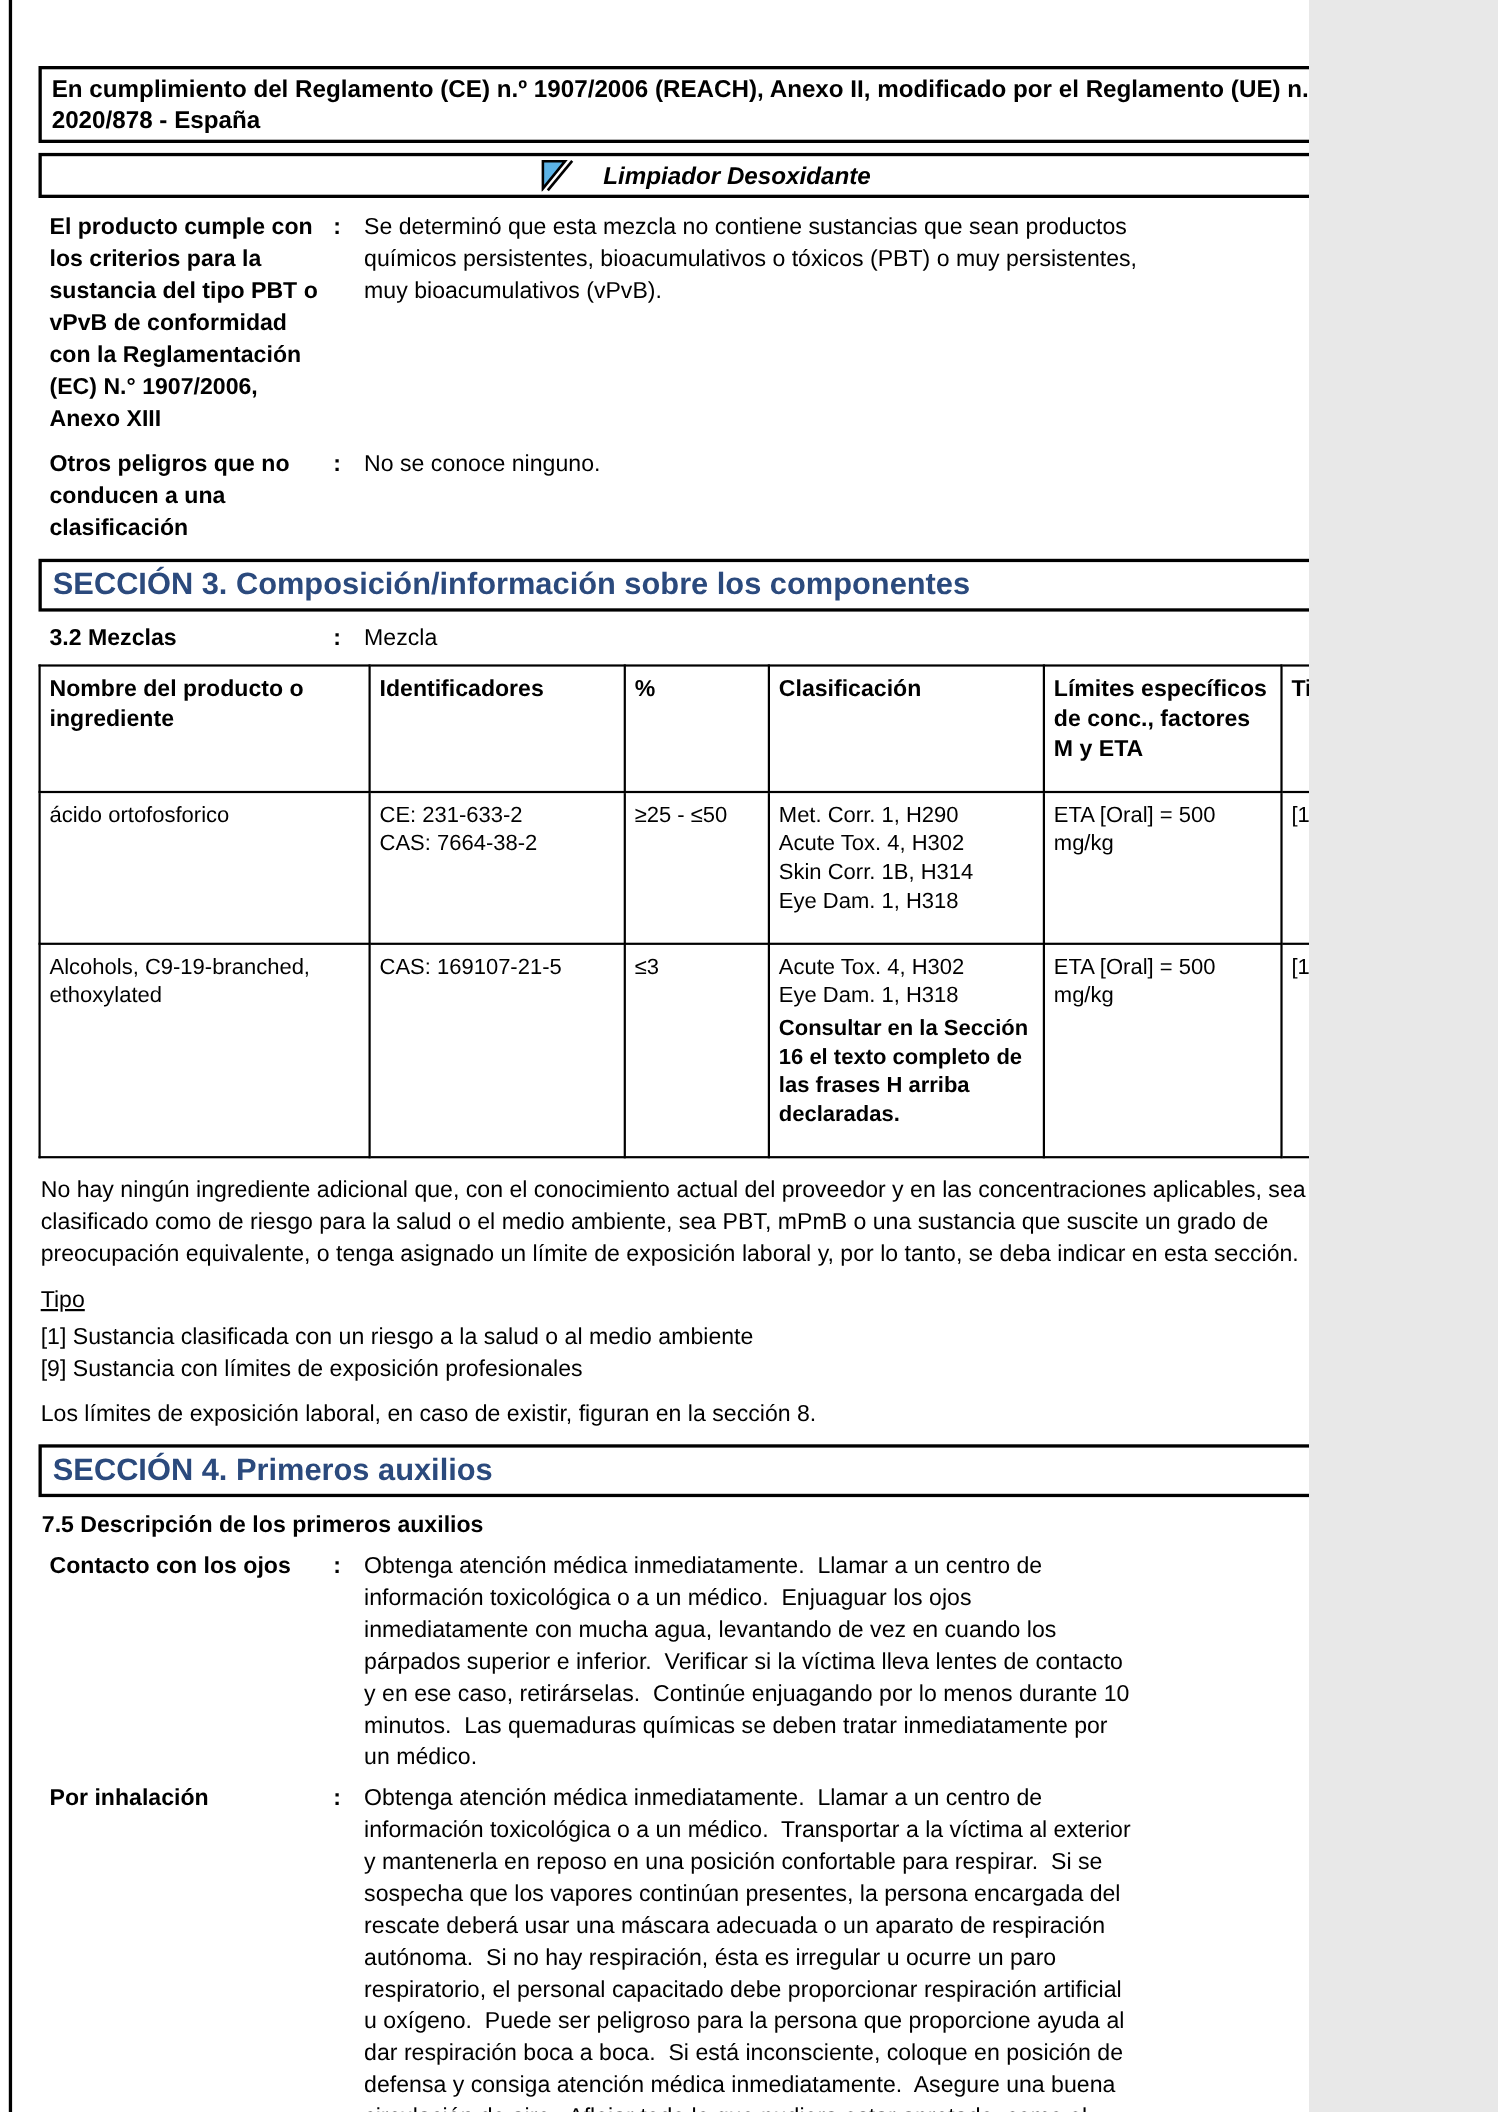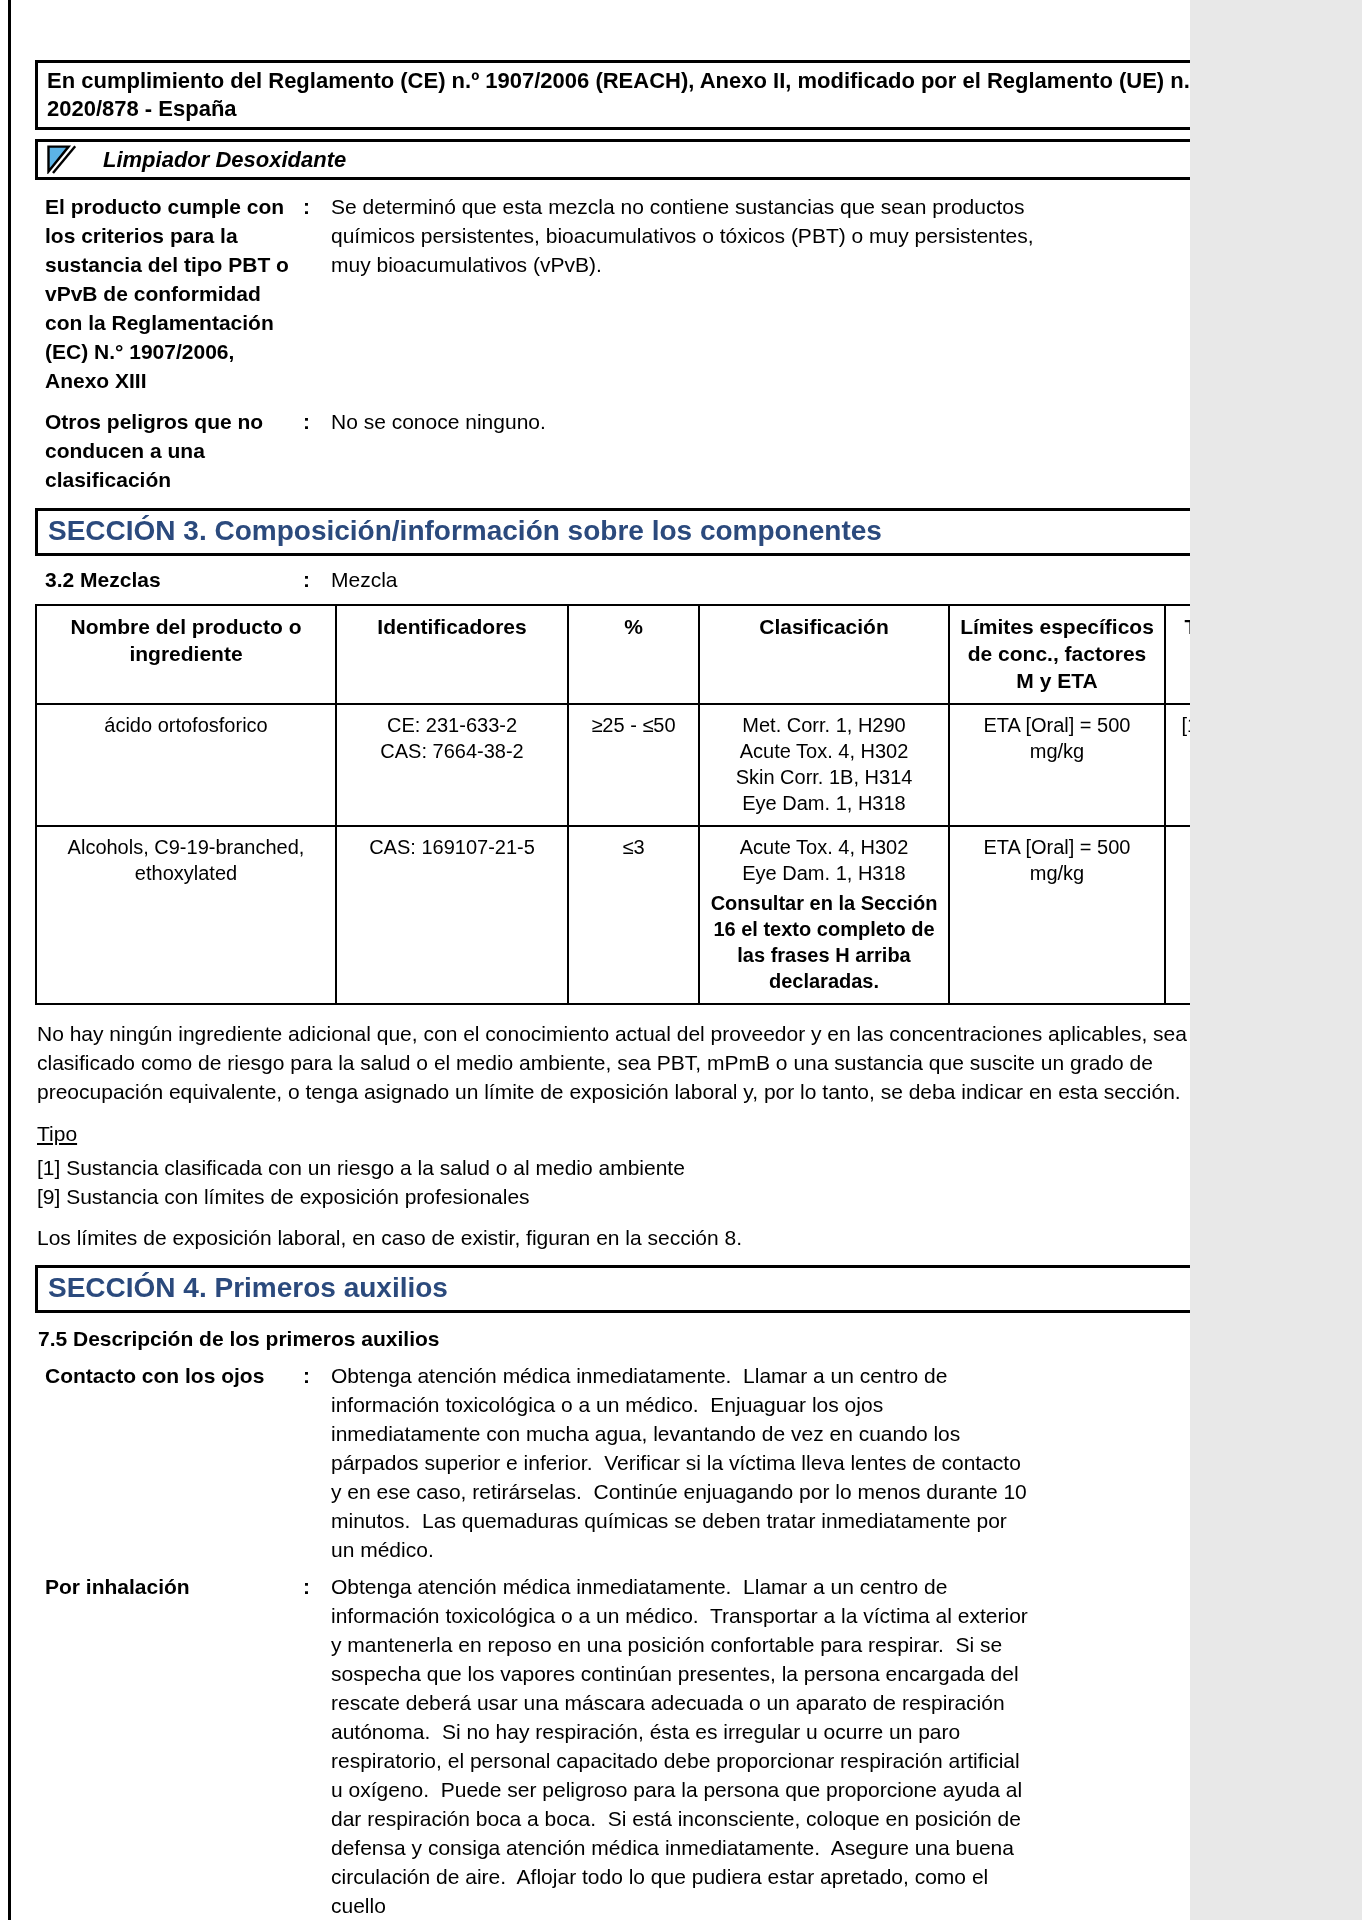--- a/index.html
+++ b/index.html
@@ -21,21 +21,21 @@
     width:1214px;
   }
   .box { border:3px solid #000; background:#fff; box-sizing:border-box; }
   .header-box {
     font-weight:bold; font-size:22px; line-height:28px;
     padding:4px 9px;
   }
   .product-box {
     margin-top:9px; padding:3px 9px;
     display:flex; align-items:center; gap:26px;
-    font-size:22px; font-weight:bold; font-style:italic;
+    font-size:22px; font-weight:bold; font-style:italic;justify-content:center;
   }
   .logo-svg { flex:0 0 auto; display:block; }
   .section-box {
     margin-top:7px; padding:4px 10px 6px 10px;
     font-size:28px; font-weight:bold;
     color:#2b4a7d;
     border:3px solid #000;
   }
   .field-row {
     display:grid; grid-template-columns:258px 28px 1fr;
@@ -45,22 +45,22 @@
   .f-label { font-weight:bold; }
   .f-colon { font-weight:bold; }
   .f-value { white-space:pre-wrap; max-width:705px; }
   .comp-table {
     border-collapse:collapse; table-layout:fixed;
     width:1214px; margin-top:10px;
     font-size:20px; line-height:26px;
   }
   .comp-table th, .comp-table td {
     border:2px solid #000;
-    padding:7px 8px 9px 8px;
-    vertical-align:top; text-align:center;
+    padding:7px 8px 25px 8px;
+    vertical-align:top; text-align:left;
     word-wrap:break-word;
   }
   .comp-table th { font-weight:bold; font-size:21px; line-height:27px; }
   .col-name  { width:300px; }
   .col-ident { width:232px; }
   .col-pct   { width:131px; }
   .col-class { width:250px; }
   .col-lim   { width:216px; }
   .col-type  { width:83px; }
   .cell-pre { white-space:pre-wrap; }

